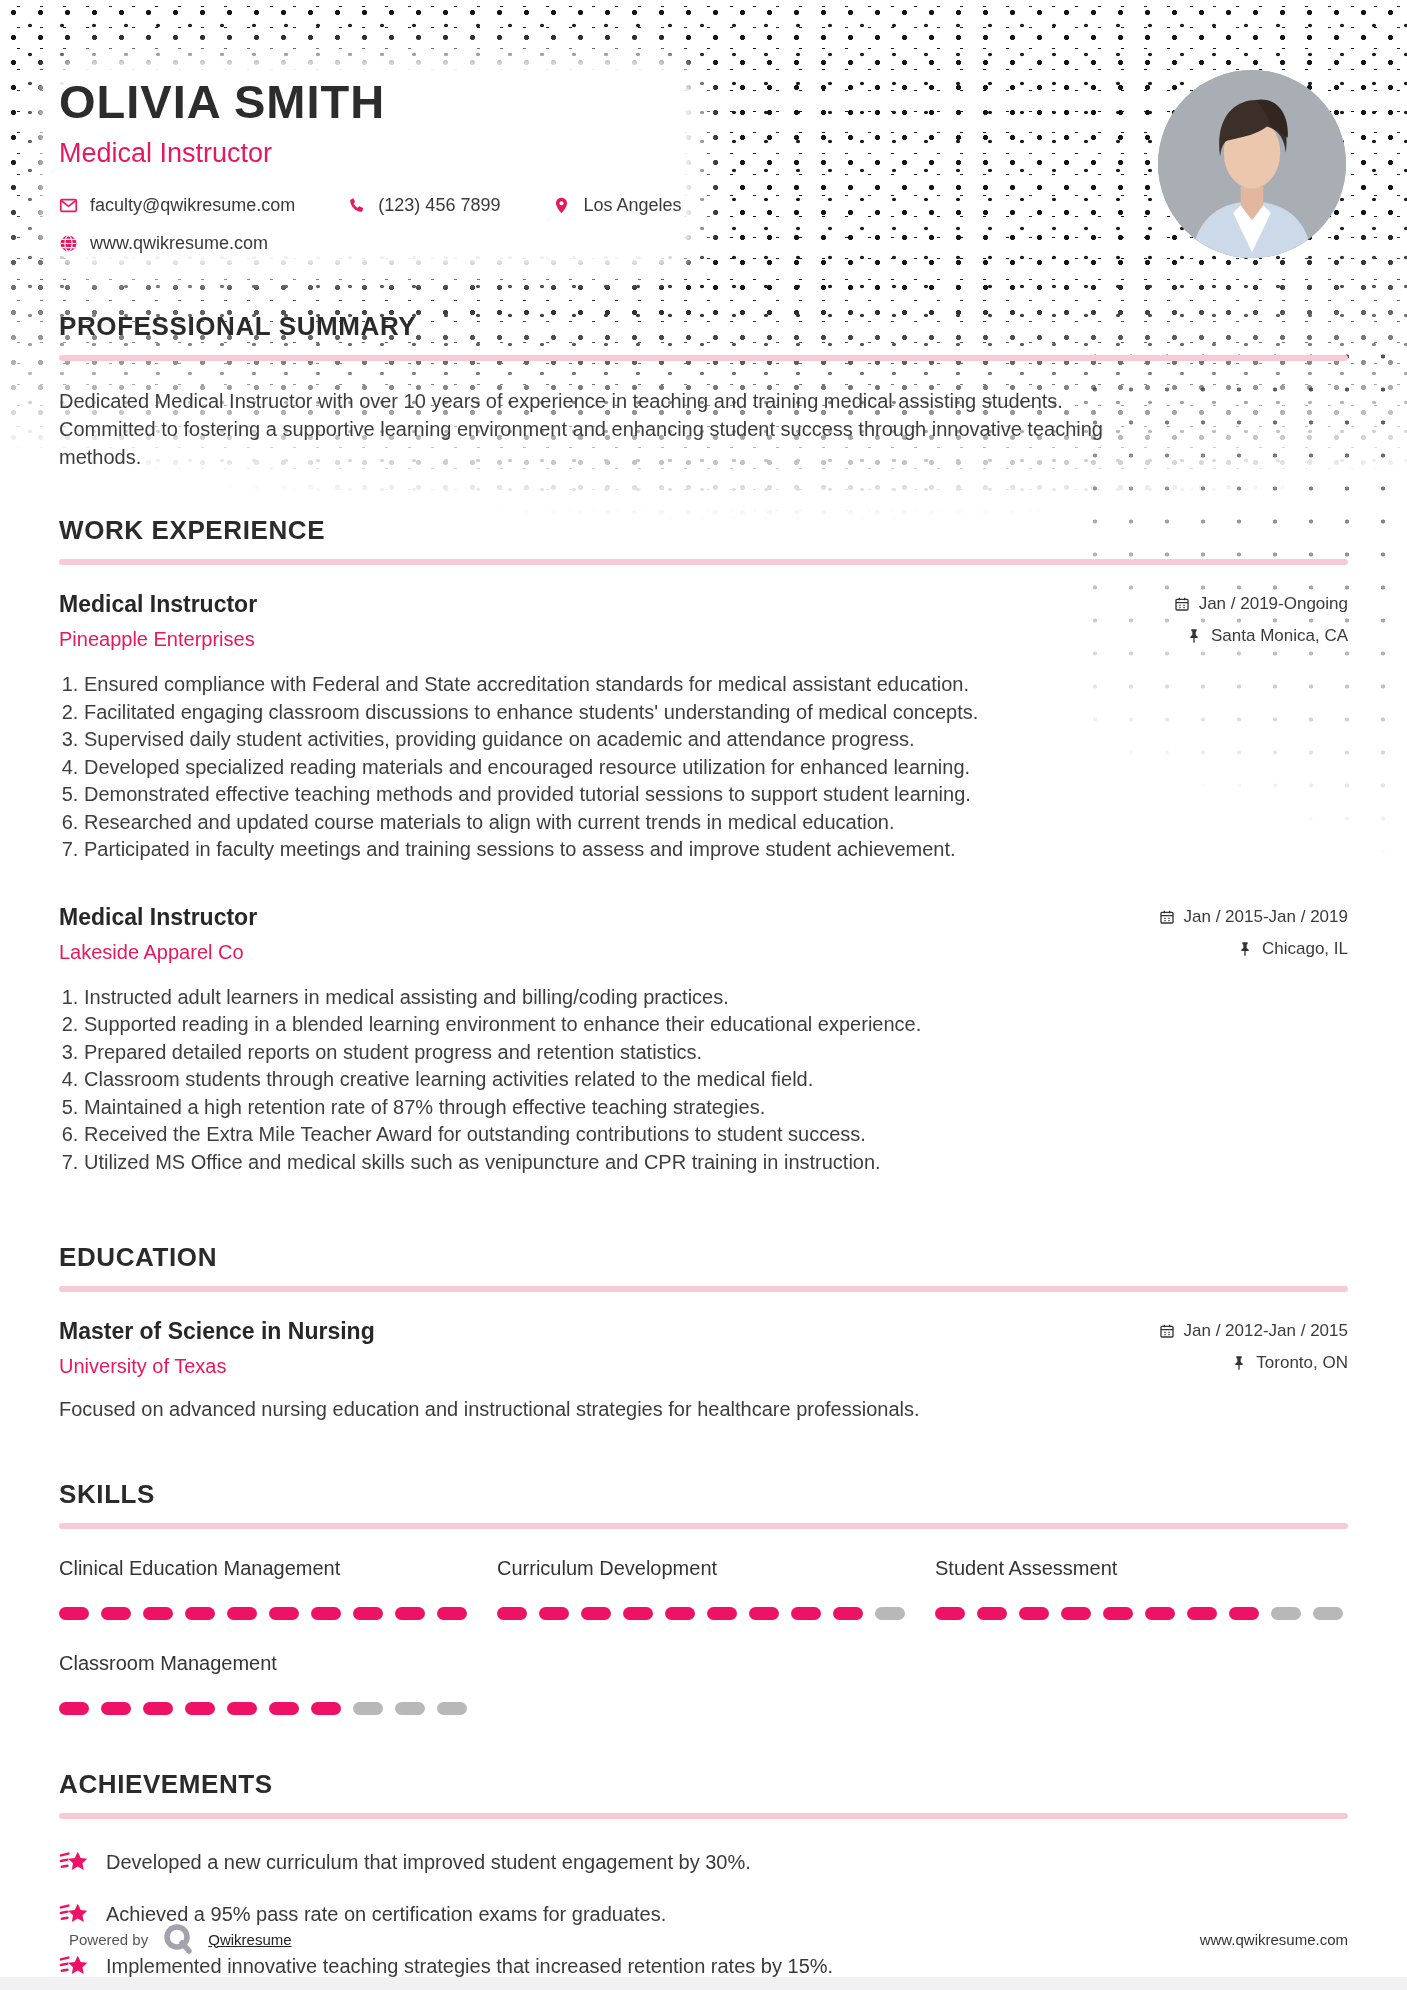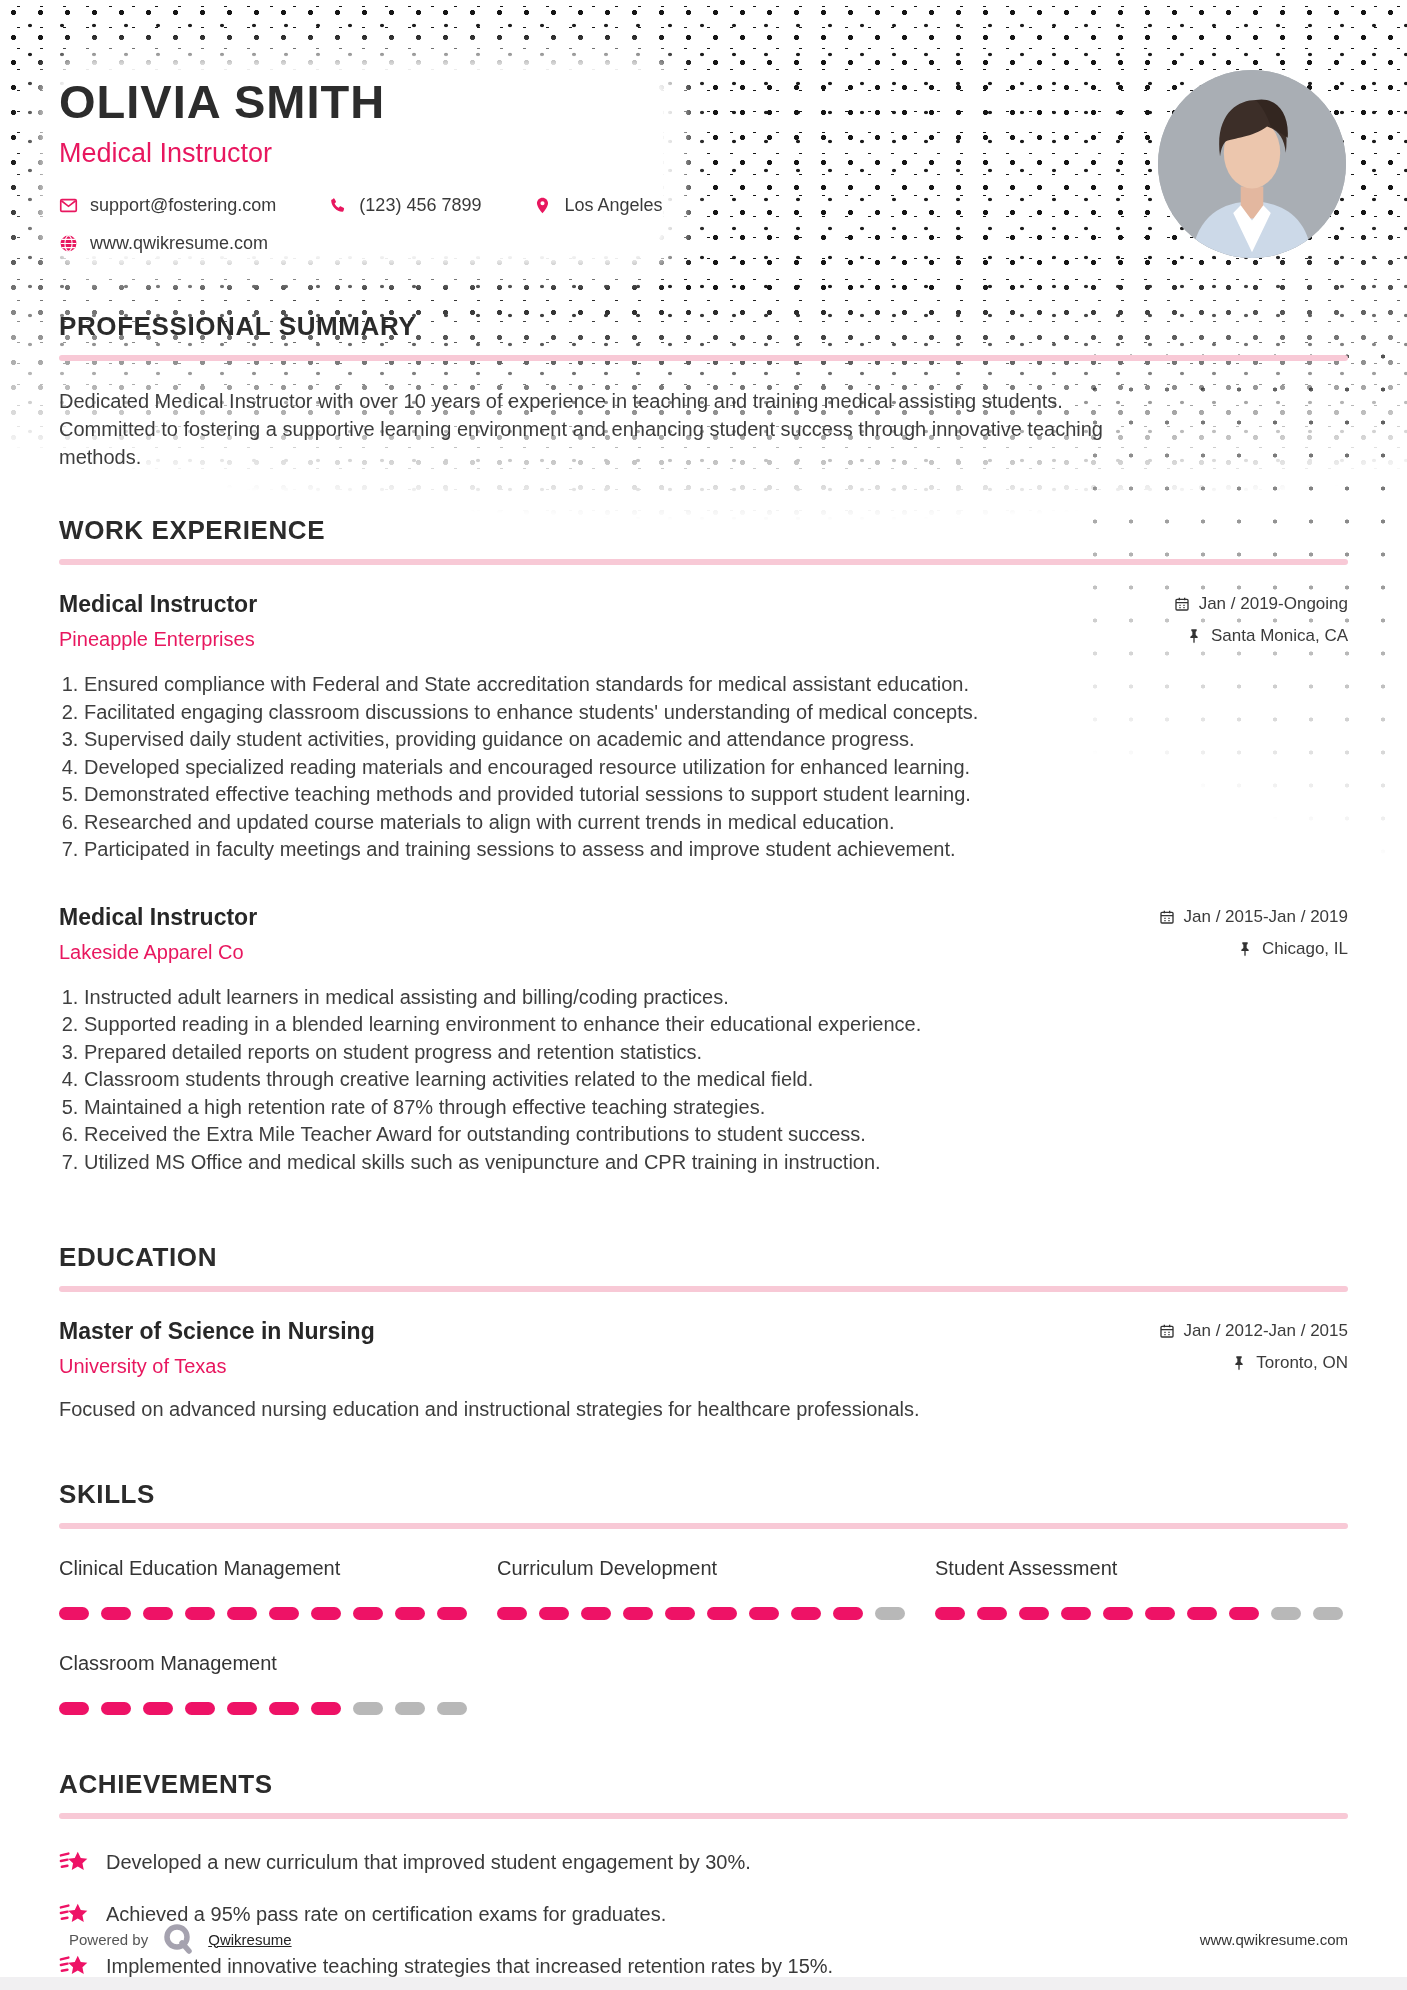--- a/index.html
+++ b/index.html
@@ -104,21 +104,21 @@
   <div class="header-copy">
     <div class="name">OLIVIA SMITH</div>
     <div class="job-title">Medical Instructor</div>
 
     <div class="contact-row">
       <div class="contact-item">
         <svg class="cicon" viewBox="0 0 24 24" fill="none" stroke="#e8175f" stroke-width="2.1">
           <rect x="2.2" y="4.5" width="19.6" height="15" rx="1.5"></rect>
           <path d="M3 6l9 7 9-7"></path>
         </svg>
-        <span>support@fostering.com</span>
+        <span>faculty@qwikresume.com</span>
       </div>
       <div class="contact-item">
         <svg class="cicon" viewBox="0 0 24 24" fill="#e8175f">
           <path d="M6.6 2.8c.6-.2 1.3.1 1.6.7l1.7 3.2c.3.5.2 1.1-.2 1.5L8.3 9.6c1 2.3 2.9 4.2 5.2 5.2l1.4-1.4c.4-.4 1-.5 1.5-.2l3.2 1.7c.6.3.9 1 .7 1.6l-.8 2.6c-.2.6-.8 1-1.4.9C10.6 19.3 4.7 13.4 4 5.9c-.1-.6.3-1.2.9-1.4l1.7-.7z"></path>
         </svg>
         <span>(123) 456 7899</span>
       </div>
       <div class="contact-item">
         <svg class="cicon" viewBox="0 0 24 24" fill="#e8175f">
           <path d="M12 2.2c-3.9 0-7 3.1-7 7 0 5.2 7 12.6 7 12.6s7-7.4 7-12.6c0-3.9-3.1-7-7-7zm0 9.6a2.6 2.6 0 1 1 0-5.2 2.6 2.6 0 0 1 0 5.2z"></path>

